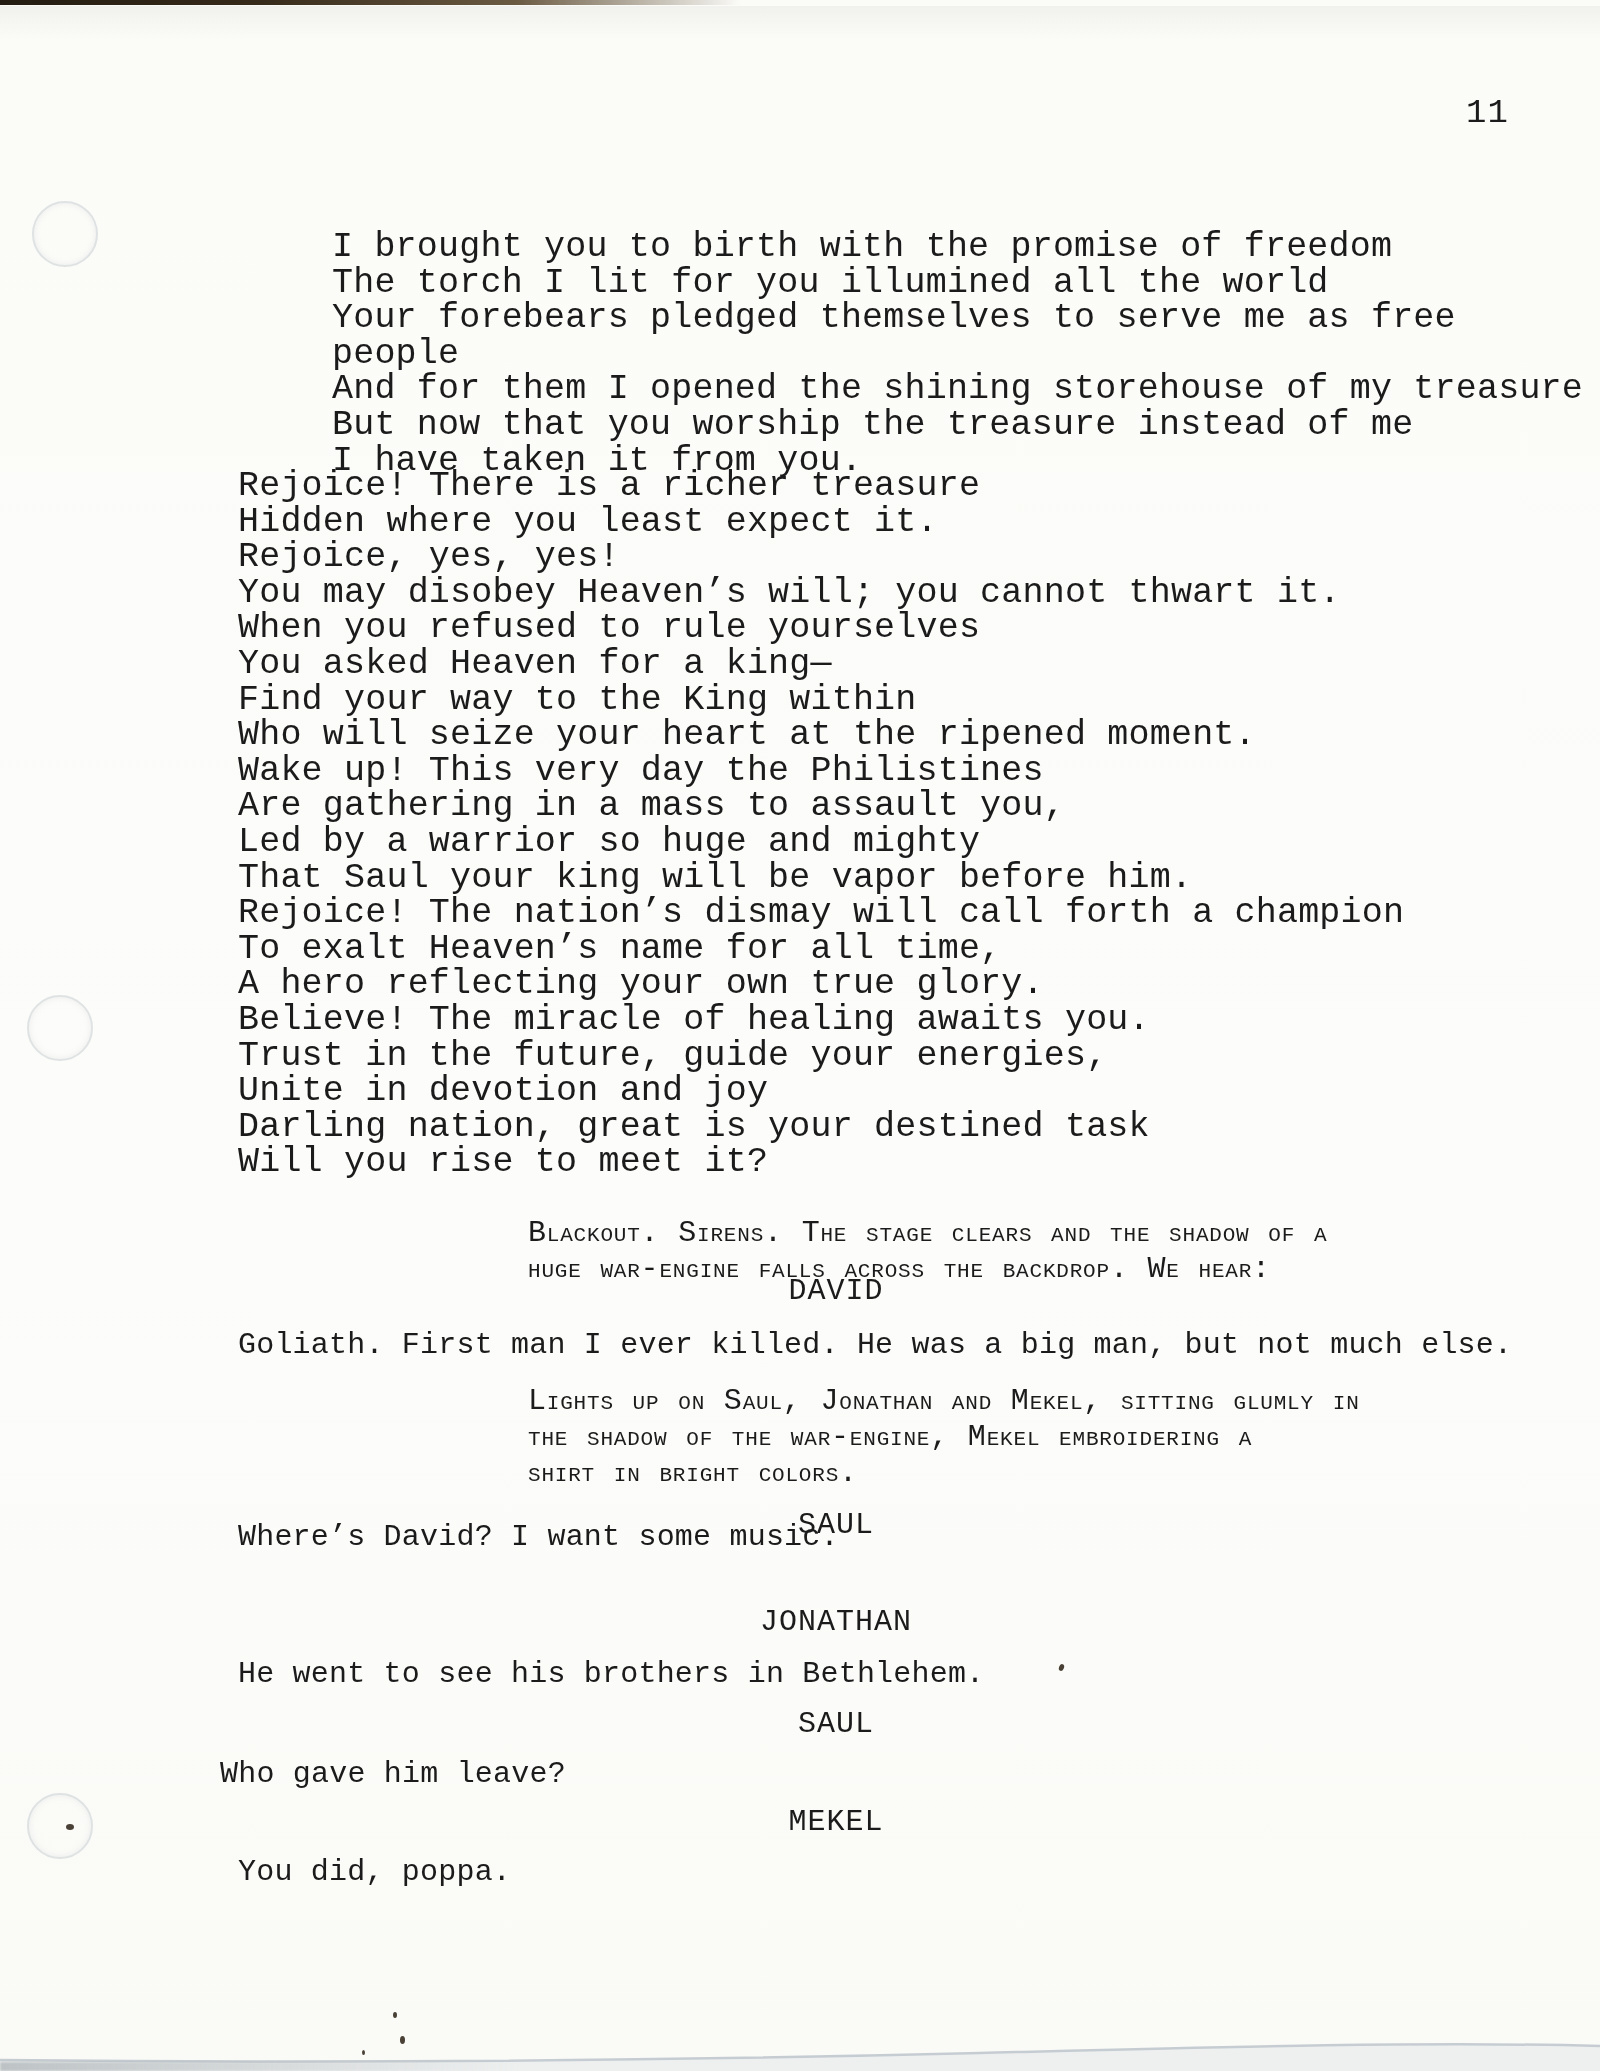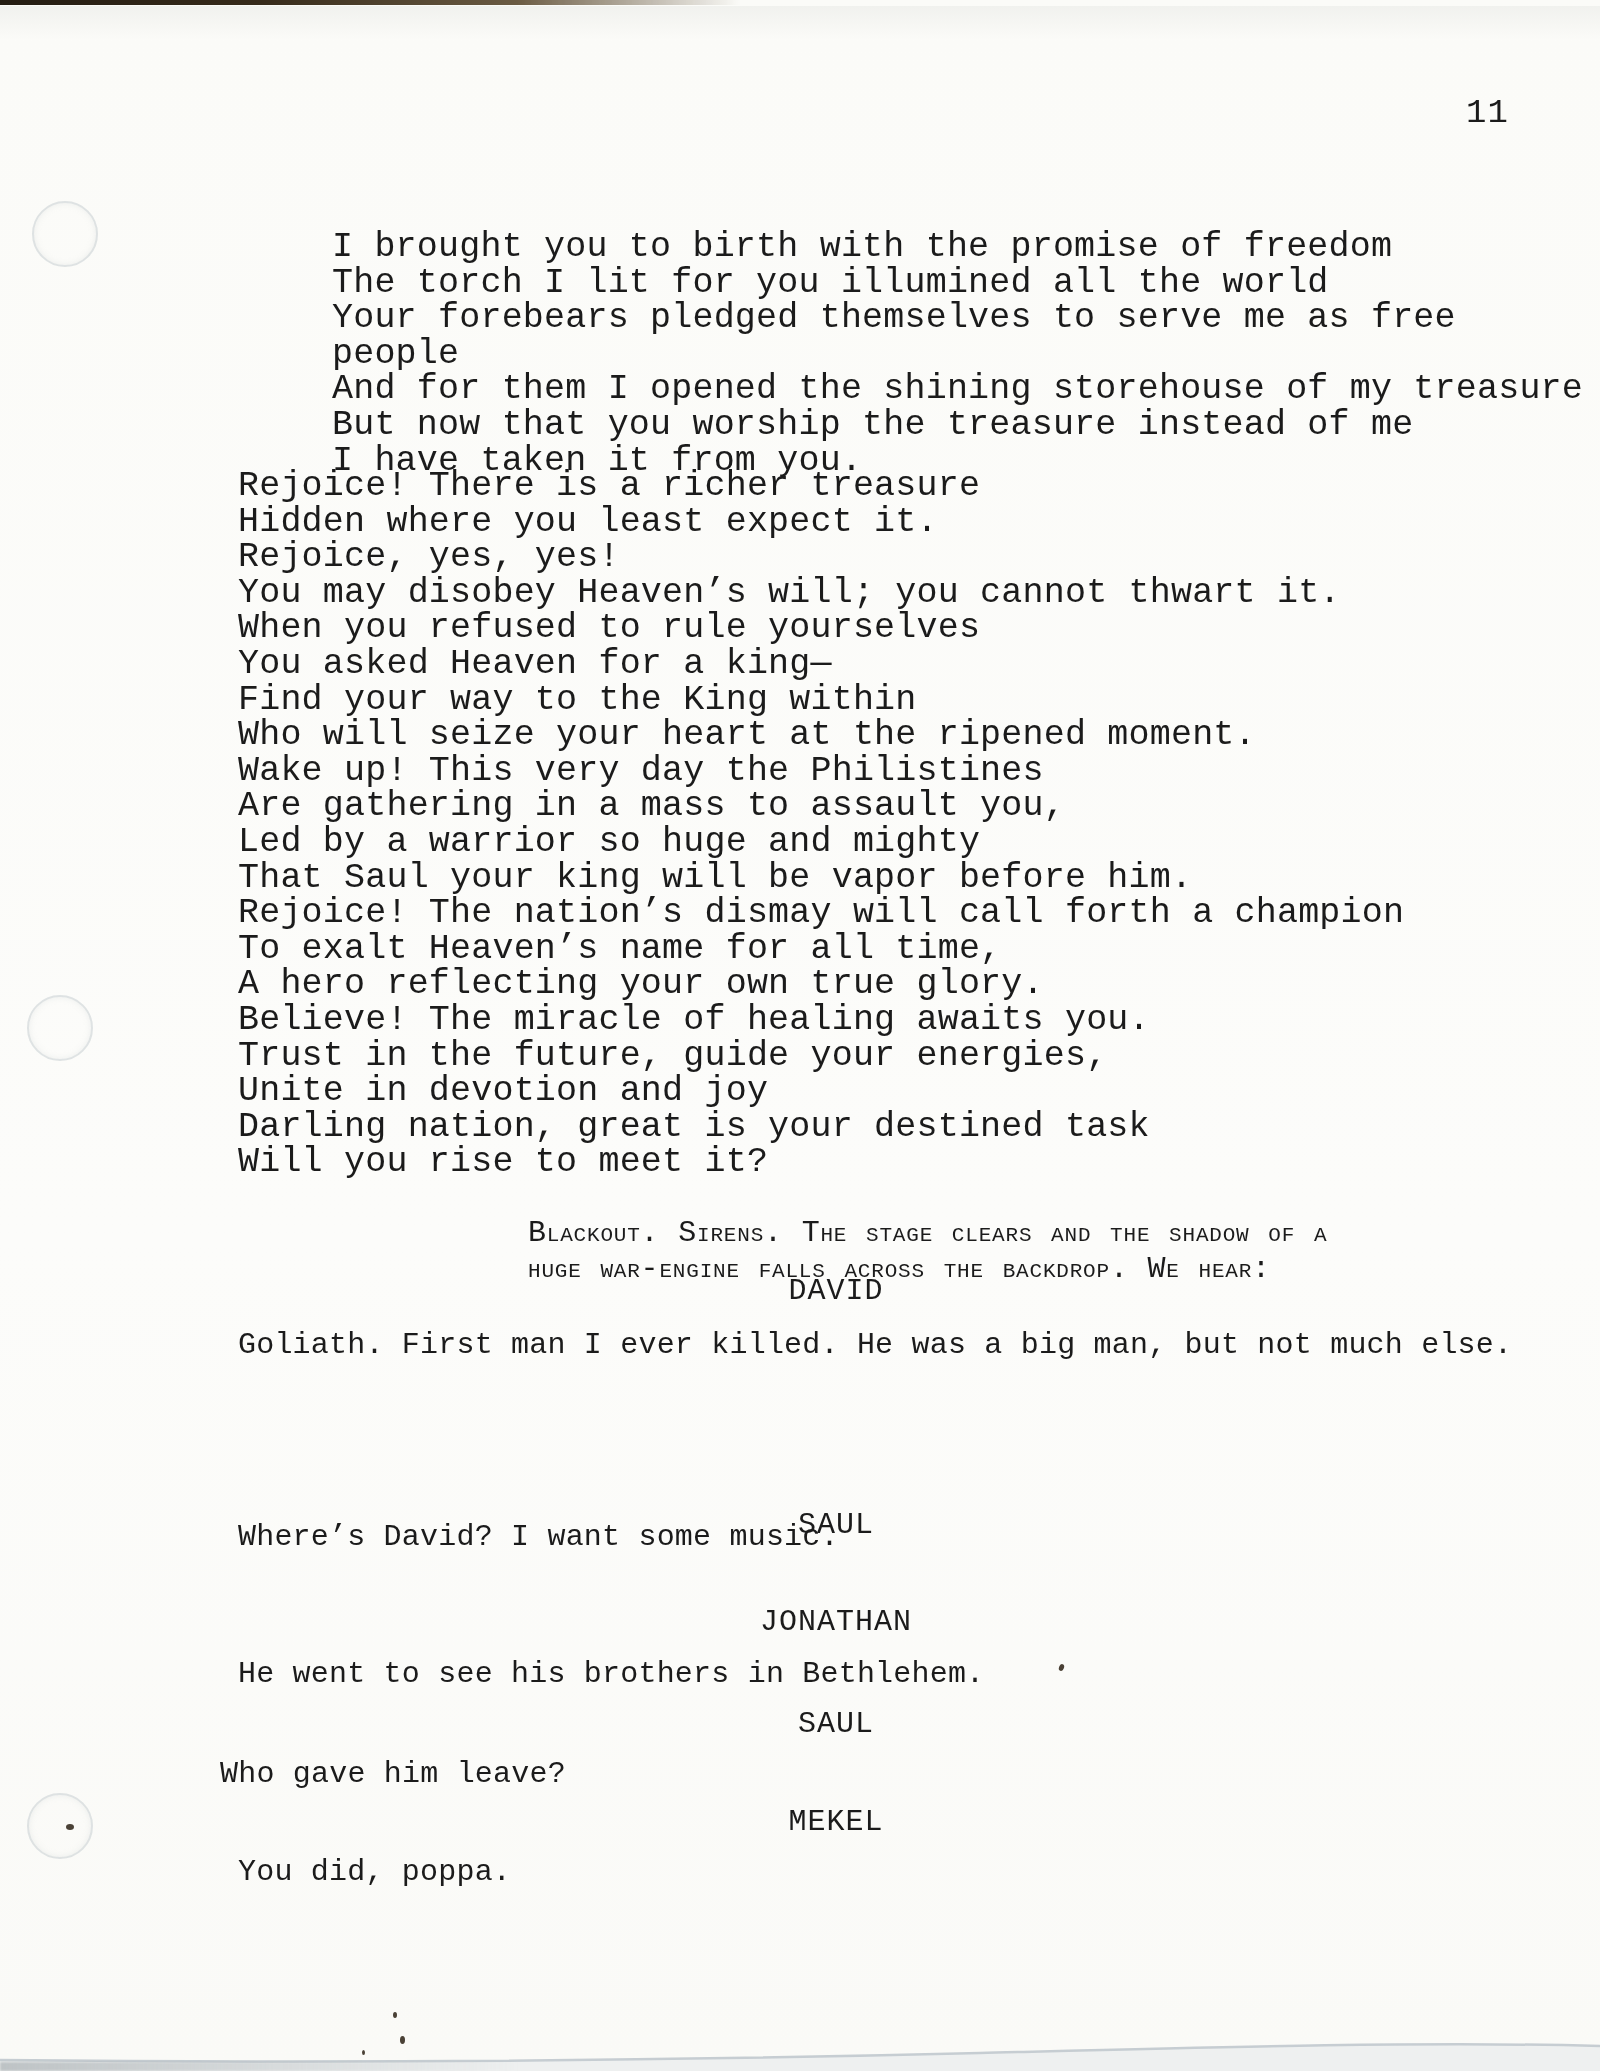--- a/index.html
+++ b/index.html
@@ -98,20 +98,23 @@
 Unite in devotion and joy
 Darling nation, great is your destined task
 Will you rise to meet it?</div>
 
   <div class="txt stagedir" style="left:528px;top:1180px;margin-top:35px;">Blackout. Sirens. The stage clears and the shadow of a
 huge war-engine falls across the backdrop. We hear:</div>
 
   <div class="txt charname" style="top:1274px;">DAVID</div>
   <div class="txt dialogue" style="left:238px;top:1316px;">Goliath. First man I ever killed. He was a big man, but not much else.</div>
 
+  <div class="txt stagedir" style="left:528px;top:1383px;">Lights up on Saul, Jonathan and Mekel, sitting glumly in
+the shadow of the war-engine, Mekel embroidering a
+shirt in bright colors.</div>
 
   <div class="txt charname" style="top:1508px;">SAUL</div>
   <div class="txt dialogue" style="left:238px;top:1508px;">Where’s David? I want some music.</div>
 
   <div class="txt charname" style="top:1605px;">JONATHAN</div>
   <div class="txt dialogue" style="left:238px;top:1645px;">He went to see his brothers in Bethlehem.</div>
 
   <div class="txt charname" style="top:1707px;">SAUL</div>
   <div class="txt dialogue" style="left:220px;top:1745px;text-align:right;">Who gave him leave?</div>
 

